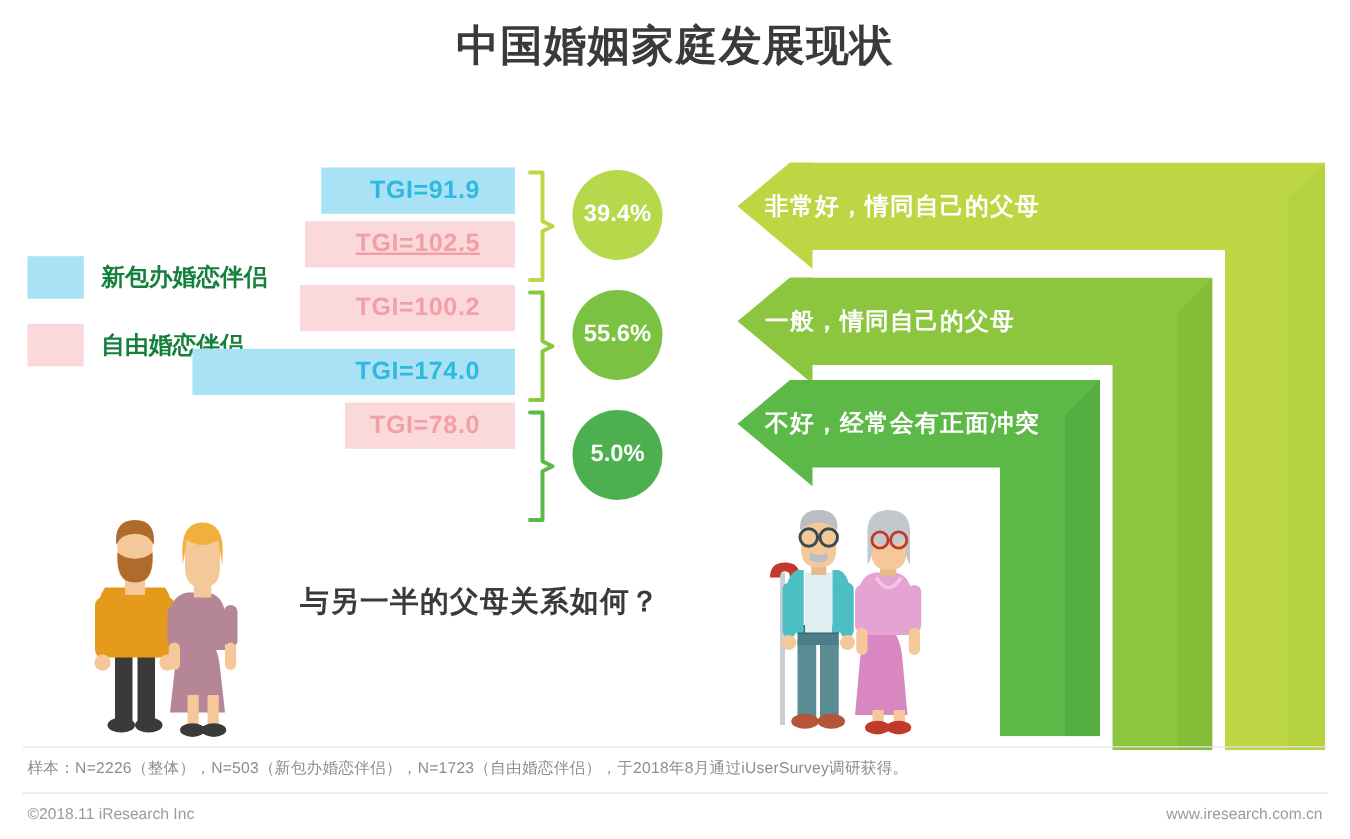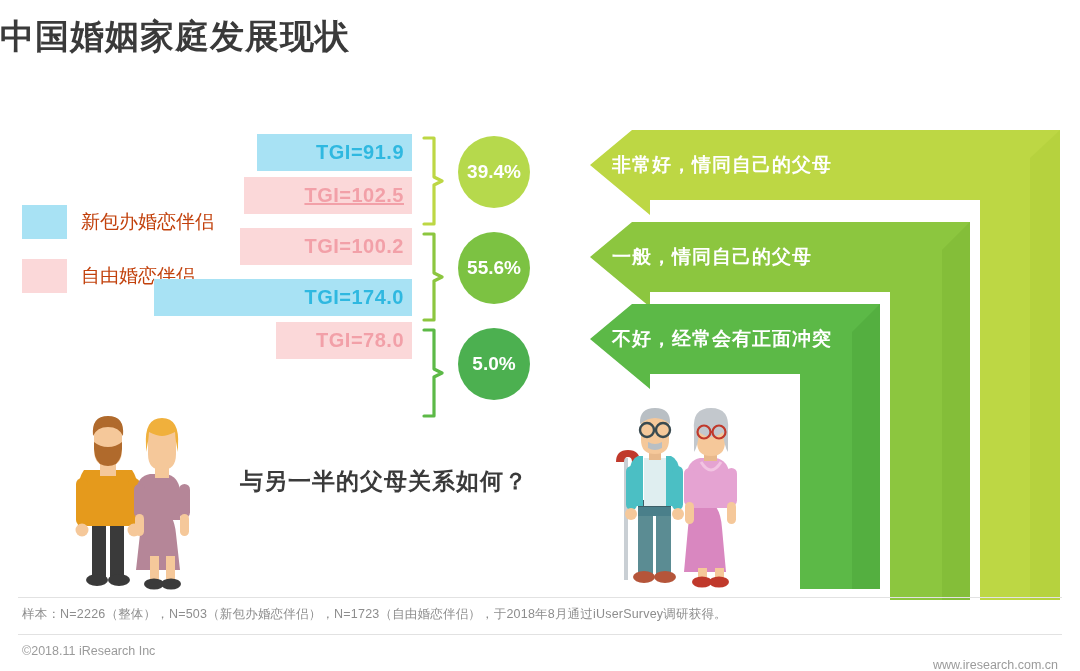--- a/index.html
+++ b/index.html
@@ -8,38 +8,39 @@
     background:#ffffff;
     font-family:"Liberation Sans","DejaVu Sans",sans-serif;
     position:relative;
     overflow:hidden;
   }
   .page { position:absolute; inset:0; }
 
   
   .title {
     position:absolute; top:14px; left:0; width:1080px;
+    text-align:center;
     font-size:34px; font-weight:bold; color:#3a3a3a;
     letter-spacing:1px;
   }
 
   
   .legend { position:absolute; left:22px; top:205px; }
   .legend-row { display:flex; align-items:center; margin-bottom:20px; }
   .legend-swatch { width:45px; height:34px; margin-right:14px; }
   .legend-swatch.blue { background:#a8e2f4; }
   .legend-swatch.pink { background:#fbd8d9; }
-  .legend-label { font-size:19px; color:#c2410c; }
+  .legend-label { font-size:19px; color:#15803d;font-weight:bold; }
 
   
   .bars { position:absolute; left:150px; top:134px; width:262px; }
   .bar-group { position:relative; margin-bottom:14px; }
   .bar {
     height:37px; display:flex; align-items:center; justify-content:flex-end;
-    padding-right:8px; margin-left:auto;
+    padding-right:28px; margin-left:auto;
     font-size:20px; font-weight:bold; letter-spacing:0.5px;
   }
   .bar.blue { background:#a8e2f4; color:#2fb8e0; margin-bottom:6px; }
   .bar.pink { background:#fbd8d9; color:#f2a0a8; }
 
   
   .brace { position:absolute; width:22px; }
   .brace svg { display:block; }
 
   
@@ -75,21 +76,21 @@
   .footer-rule2 {
     position:absolute; left:18px; top:634px; width:1044px; height:1px;
     background:#e2e2e2;
   }
   .copyright {
     position:absolute; left:22px; top:644px;
     font-size:12.5px; color:#9b9b9b;
   }
   .site {
     position:absolute; right:22px; top:644px;
-    font-size:12.5px; color:#9b9b9b;margin-top:14px;
+    font-size:12.5px; color:#9b9b9b;
   }
 
   
   .illus { position:absolute; }
 </style>
 </head>
 <body>
 
 <div class="page">
 

